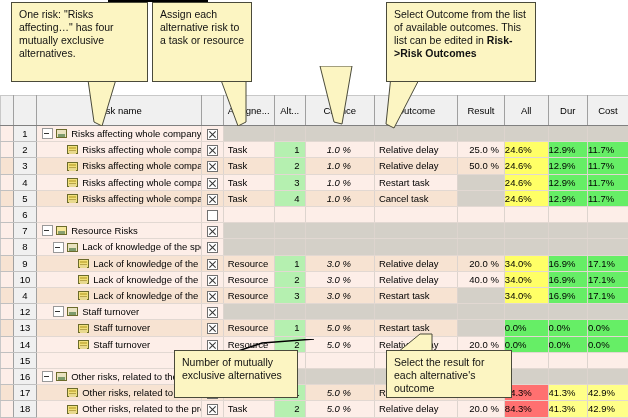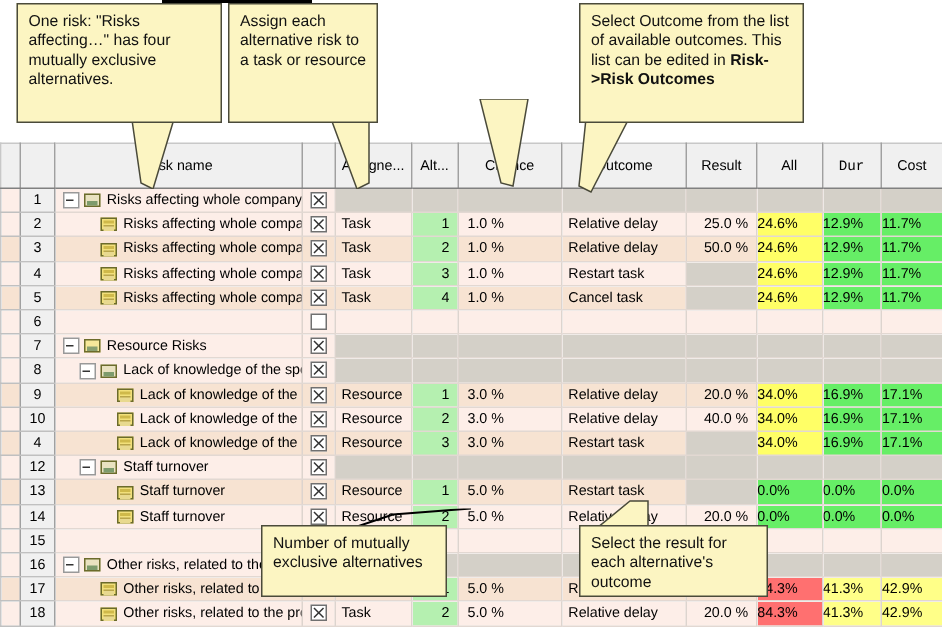--- a/index.html
+++ b/index.html
@@ -24,38 +24,38 @@
   th.h-corner{width:12px;border-left:1px solid #c8c8c8;}
   th.h-num{width:22px;}
   th.h-name{width:155px;text-align:center;}
   th.h-chk{width:20px;}
   th.h-assignee{width:48px;}
   th.h-alt{width:29px;}
   th.h-chance{width:65px;text-align:center;}
   th.h-outcome{width:78px;text-align:center;}
   th.h-result{width:44px;}
   th.h-all{width:41px;}
-  th.h-dur{width:37px;font-family:Liberation Mono, monospace;}
+  th.h-dur{width:37px;}
   th.h-cost{width:38px;border-right:none;}
 
   tbody tr{height:15.2px;}
   tbody td{
     height:15.2px;line-height:15.2px;font-size:9.5px;
     border-bottom:1px solid #e2d8d2;border-right:1px solid #ddd4ce;
   }
   td.c-corner{background:#f0f0f0;border-right:1px solid #a0a0a0;border-bottom:1px solid #c0c0c0;border-left:1px solid #c8c8c8;}
   td.c-num{
     background:#f0f0f0;text-align:center;color:#000;font-size:9.5px;
     border-right:1px solid #a0a0a0;border-bottom:1px solid #c0c0c0;
   }
   td.c-name{padding-left:0;}
   td.c-chk{text-align:center;}
   td.c-assignee{padding-left:4px;}
   td.c-alt{text-align:right;padding-right:5px;}
-  td.c-chance{padding-left:6px;}
+  td.c-chance{padding-left:21px;font-style:italic;}
   td.c-outcome{padding-left:4px;}
   td.c-result{text-align:right;padding-right:5px;}
   td.c-all,td.c-dur,td.c-cost{}
   td.c-cost{border-right:none;}
 
   
   tr.band-a td{background:#fdeee8;}
   tr.band-b td{background:#f7e3d2;}
   tr.band-a td.c-num,tr.band-b td.c-num{background:#f0f0f0;}
 

